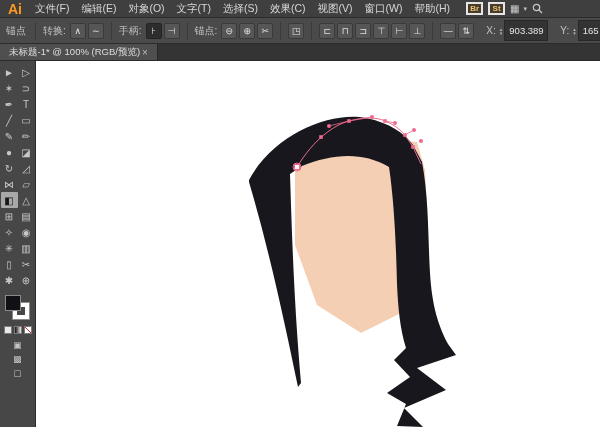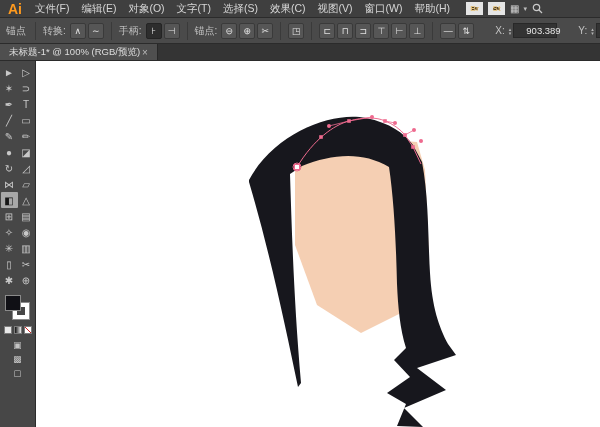--- a/index.html
+++ b/index.html
@@ -7,40 +7,40 @@
   body { font-family:"Liberation Sans", sans-serif; background:#535353; }
   .app { width:600px; height:427px; display:flex; flex-direction:column; }
 
   
   .menubar { height:18px; flex:0 0 18px; background:#3f3f3f; border-bottom:1px solid #2b2b2b;
              display:flex; align-items:center; padding:0 4px; color:#d6d6d6; font-size:10.5px; }
   .ai-logo { color:#ff9a1e; font-weight:bold; font-size:14px; padding:0 7px 0 4px; }
   #menus { display:flex; align-items:center; }
   .menu-item { padding:0 6px; white-space:nowrap; cursor:default; }
   .mb-right { margin-left:10px; display:flex; align-items:center; gap:5px; }
-  .qicon { width:17px; height:13px; background:#4a3c28; border:5px solid #e5e5e5; color:#e4c27c;
+  .qicon { width:17px; height:13px; background:#4a3c28; border:2px solid #e5e5e5; color:#e4c27c;
            font-size:8px; font-weight:bold; display:flex; align-items:center; justify-content:center; }
   .ws-icon { color:#cfcfcf; font-size:10px; letter-spacing:-1px; }
   .caret { color:#bdbdbd; font-size:7px; }
   .mag svg { display:block; }
 
   
   .controlbar { height:26px; flex:0 0 26px; background:#4a4a4a; border-bottom:1px solid #2b2b2b;
-                display:flex; align-items:center; padding:0 6px; gap:21px; color:#c9c9c9; font-size:10px;
+                display:flex; align-items:center; padding:0 6px; gap:12px; color:#c9c9c9; font-size:10px;
                 white-space:nowrap; overflow:hidden; }
   .cb-group { display:flex; align-items:center; gap:2px; }
   .cb-label { color:#c3c3c3; margin-right:2px; }
   .cb-btn { min-width:16px; height:16px; padding:0 2px; border:1px solid #3a3a3a; background:#565656;
             color:#e0e0e0; font-size:9px; display:flex; align-items:center; justify-content:center; border-radius:2px; }
   .cb-btn.pressed { background:#2d2d2d; border-color:#242424; }
   .cb-sep { width:1px; height:18px; background:#3a3a3a; margin:0 3px; flex:0 0 1px; }
   .cb-field { display:flex; align-items:center; gap:2px; }
   .stepper { display:flex; flex-direction:column; color:#b5b5b5; font-size:5px; line-height:4px; }
-  .cb-input { background:#333333; border:1px solid #282828; color:#e6e6e6; height:15px; font-size:9.5px;
-              padding:0 12px; display:flex; align-items:center; }
+  .cb-input { background:#333333; border:1px solid #282828; color:#e6e6e6; height:21px; font-size:9.5px;
+              padding:0 4px; display:flex; align-items:center; }
   .unit { color:#bdbdbd; }
 
   
   .tabbar { height:17px; flex:0 0 17px; background:#343434; display:flex; align-items:stretch;
             border-bottom:1px solid #2b2b2b; }
   .tab { background:#4f4f4f; color:#dedede; font-size:9.5px; display:flex; align-items:center; gap:2px;
          padding:0 9px; border-right:1px solid #282828; }
   .tab-close { color:#b9b9b9; font-size:10px; }
 
   

